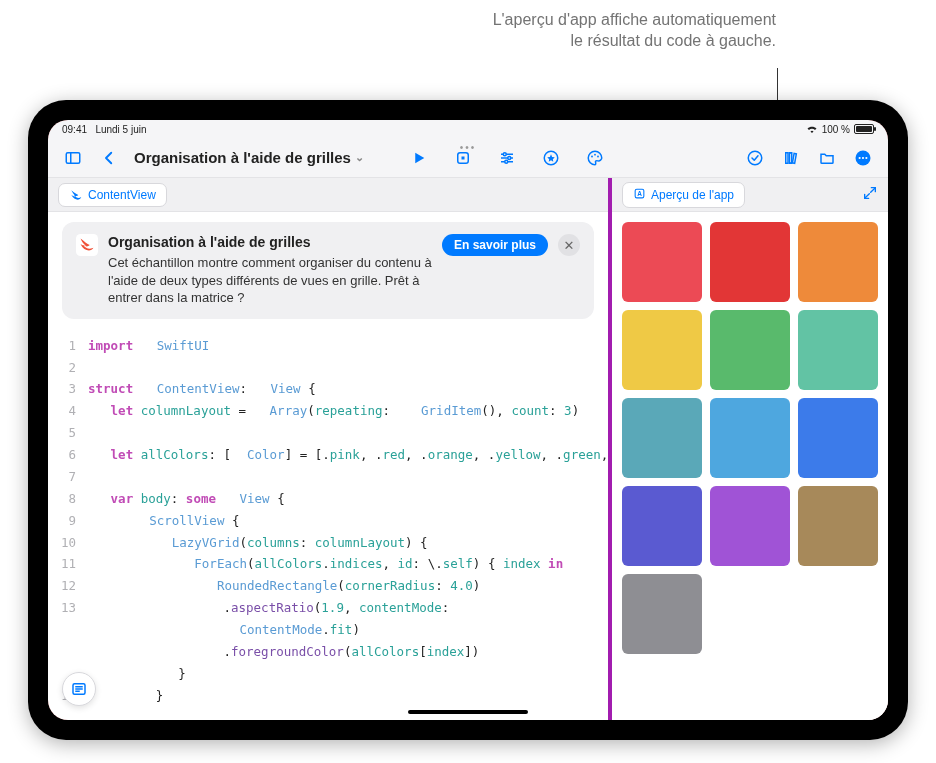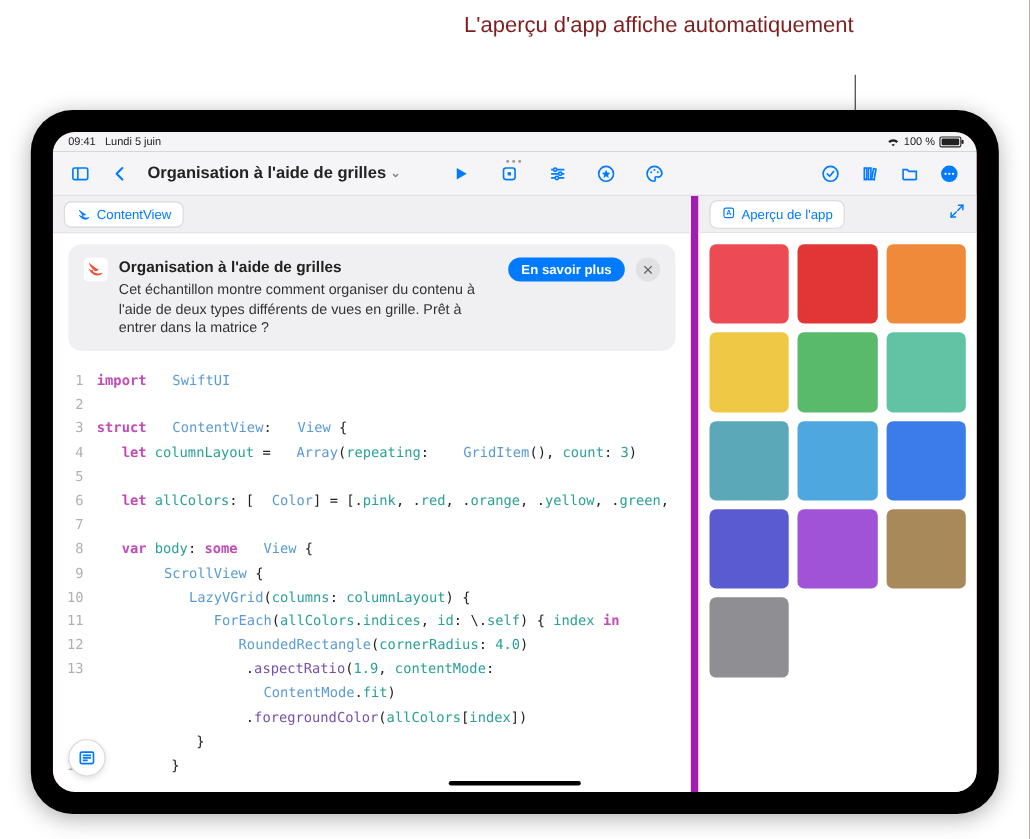--- a/index.html
+++ b/index.html
@@ -9,22 +9,22 @@
     width: 936px;
     height: 763px;
     position: relative;
     overflow: hidden;
   }
   .annotation {
     position: absolute;
     top: 10px;
     right: 160px;
     text-align: right;
-    font-size: 20px;
-    color: #7f1d1d;
+    font-size: 16px;
+    color: #737373;
     line-height: 1.3;
   }
   .callout-line {
     position: absolute;
     top: 68px;
     right: 158px;
     width: 1px;
     height: 135px;
     background: #333;
   }
@@ -101,23 +101,23 @@
     overflow: hidden;
   }
   .editor-pane {
     flex: 1;
     background: #fff;
     display: flex; flex-direction: column;
     min-width: 0;
     position: relative;
   }
   .preview-pane {
-    width: 260px;
+    width: 280px;
     background: #f5f5f7;
-    border-left: 7px solid #a21caf;
+    border-left: 4px solid #a21caf;
     display:flex; flex-direction:column;
   }
   .tab-row {
     height: 34px;
     background: #f0f0f2;
     border-bottom: 1px solid #e3e3e6;
     display:flex; align-items:center; padding: 0 10px;
     justify-content: space-between;
   }
   .tab-chip {
@@ -232,20 +232,21 @@
     content:""; position:absolute; right:-3px; top:2px;
     width:2px; height:4px; background:#222; border-radius:1px;
   }
   .battery .fill{ position:absolute; left:1px; top:1px; bottom:1px; right:1px; background:#222; border-radius:1px;}
 </style>
 </head>
 <body>
 
 <div class="annotation">
   <div>L'aperçu d'app affiche automatiquement</div>
+  <div>le résultat du code à gauche.</div>
 </div>
 <div class="callout-line"></div>
 
 <div class="ipad-frame">
   <div class="ipad-screen">
 
     <div class="status-bar">
       <div>
         <span>09:41</span>
         &nbsp;

